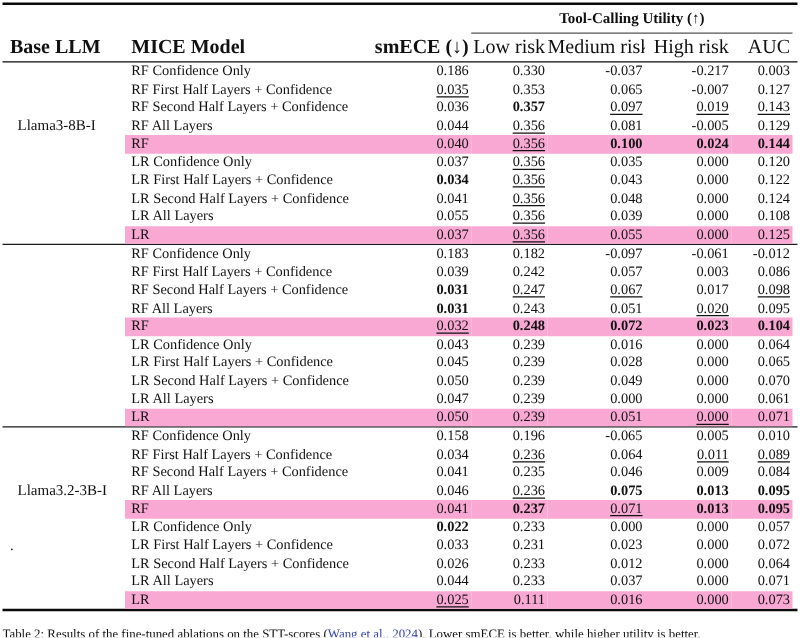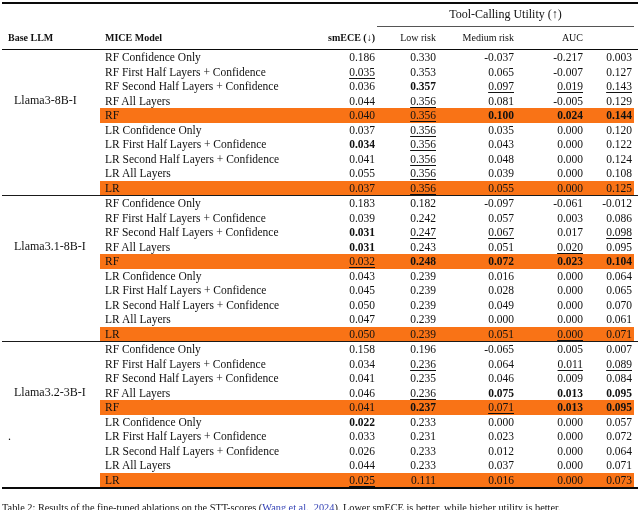--- a/index.html
+++ b/index.html
@@ -4,35 +4,35 @@
 <style>
   html,body{margin:0;padding:0;background:#fff;}
   .page{
     position:relative;width:640px;height:510px;background:#ffffff;
     font-family:"Liberation Serif", serif;color:#111;overflow:hidden;
   }
   .table{position:absolute;top:2px;left:2px;width:636px;border-top:2.6px solid #0a0a0a;}
   .grid{display:grid;grid-template-columns:98px 188px 89px 61px 78px 69px 49px;}
   .hdrA{height:23px;}
   .hdrA .span-cell{
-    grid-column:4 / 8;text-align:center;font-weight:normal;font-size:12px;
+    grid-column:4 / 8;text-align:center;font-weight:bold;font-size:12px;
     line-height:21px;border-bottom:1px solid #555;
   }
   .hdrB{height:22px;border-bottom:1.3px solid #0a0a0a;}
-  .hdrB .c{font-size:10px;line-height:22px;}
+  .hdrB .c{font-size:16px;line-height:22px;}
   .hdrB .bold{font-weight:bold;}
   .c{overflow:hidden;white-space:nowrap;}
   .c1{padding-left:6px;}
   .c2{padding-left:5px;}
   .num{text-align:right;padding-right:2px;}
   .block{position:relative;border-bottom:1.3px solid #1a1a1a;}
   .block.last{border-bottom:2.6px solid #0a0a0a;}
   .row{height:14.5px;}
   .row .c{font-size:11.5px;line-height:14.5px;}
-  .row.hl .c:not(.c1){background:#f97316;}
+  .row.hl .c:not(.c1){background:#f9a8d4;}
   .base-label{
     position:absolute;left:0;top:43px;width:92px;padding-left:12px;
     font-size:12px;line-height:14.5px;white-space:nowrap;
   }
   .block-note{
     position:absolute;left:6px;top:87px;font-size:12px;line-height:14.5px;
   }
   .b{font-weight:bold;}
   .u{text-decoration:underline;text-underline-offset:1.5px;}
   .caption{
@@ -54,20 +54,21 @@
       <div class="c"></div>
       <div class="span-cell">Tool-Calling Utility (↑)</div>
     </div>
 
     <div class="grid hdrB">
       <div class="c c1 bold">Base LLM</div>
       <div class="c c2 bold">MICE Model</div>
       <div class="c num bold">smECE (↓)</div>
       <div class="c num">Low risk</div>
       <div class="c num">Medium risk</div>
+      <div class="c num">High risk</div>
       <div class="c num">AUC</div>
     </div>
 
     <div id="groups">
         <div class="block">
           <div class="base-label">Llama3-8B-I</div>
           <div class="grid row">
             <div class="c c1"></div>
             <div class="c c2">RF Confidence Only</div>
             <div class="c num">0.186</div>
@@ -152,21 +153,20 @@
             <div class="c c1"></div>
             <div class="c c2">LR</div>
             <div class="c num">0.037</div>
             <div class="c num u">0.356</div>
             <div class="c num">0.055</div>
             <div class="c num">0.000</div>
             <div class="c num">0.125</div>
           </div>
         </div>
         <div class="block">
-          <div class="base-label">Llama3.1-8B-I</div>
           <div class="grid row">
             <div class="c c1"></div>
             <div class="c c2">RF Confidence Only</div>
             <div class="c num">0.183</div>
             <div class="c num">0.182</div>
             <div class="c num">-0.097</div>
             <div class="c num">-0.061</div>
             <div class="c num">-0.012</div>
           </div>
           <div class="grid row">
@@ -254,21 +254,21 @@
         <div class="block last">
           <div class="base-label">Llama3.2-3B-I</div>
           <div class="block-note">.</div>
           <div class="grid row">
             <div class="c c1"></div>
             <div class="c c2">RF Confidence Only</div>
             <div class="c num">0.158</div>
             <div class="c num">0.196</div>
             <div class="c num">-0.065</div>
             <div class="c num">0.005</div>
-            <div class="c num">0.007</div>
+            <div class="c num">0.010</div>
           </div>
           <div class="grid row">
             <div class="c c1"></div>
             <div class="c c2">RF First Half Layers + Confidence</div>
             <div class="c num">0.034</div>
             <div class="c num u">0.236</div>
             <div class="c num">0.064</div>
             <div class="c num u">0.011</div>
             <div class="c num u">0.089</div>
           </div>

